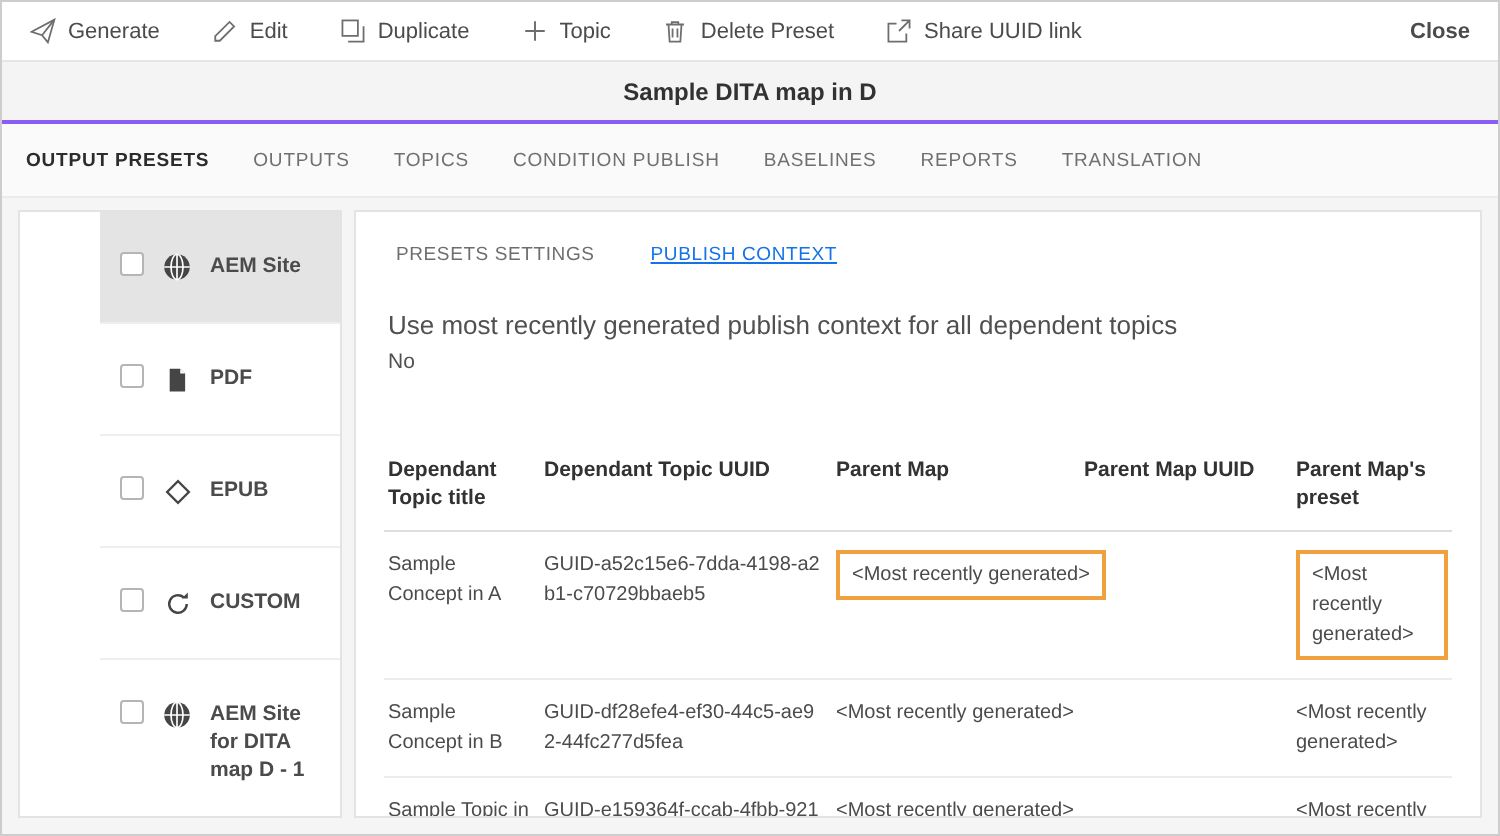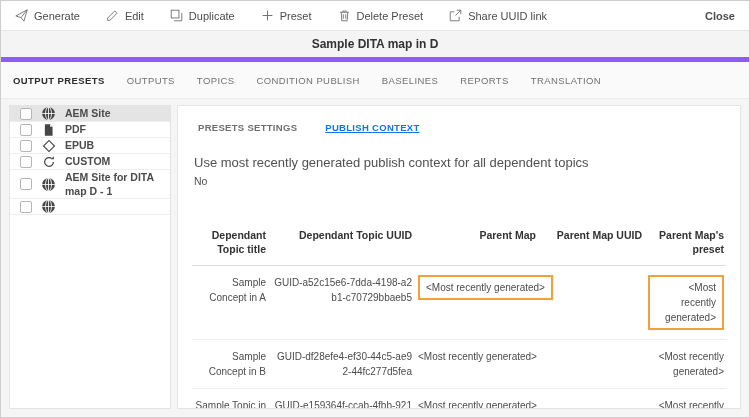--- a/index.html
+++ b/index.html
@@ -7,49 +7,49 @@
   body { font-family: "Liberation Sans", "DejaVu Sans", sans-serif; background: #fff; }
   .app { width: 750px; height: 418px; border: 1px solid #cdcdcd; background: #f5f5f5; display: flex; flex-direction: column; overflow: hidden; }
 
   
   .toolbar { height: 30px; background: #fff; border-bottom: 1px solid #e5e5e5; display: flex; align-items: center; padding: 0 14px; gap: 26px; flex-shrink: 0; }
   .tb-item { display: flex; align-items: center; gap: 6px; background: none; border: none; font-family: "Liberation Sans", sans-serif; font-size: 11px; color: #4b4b4b; cursor: pointer; padding: 0; }
   .ticon { display: flex; align-items: center; }
   .tb-close { margin-left: auto; background: none; border: none; font-family: "Liberation Sans", sans-serif; font-size: 11px; font-weight: bold; color: #4b4b4b; cursor: pointer; }
 
   
-  .titlebar { height: 31px; background: #f4f4f4; border-bottom: 5px solid #8b5cf6; display: flex; align-items: center; justify-content: center; font-size: 12px; font-weight: bold; color: #323232; flex-shrink: 0; }
+  .titlebar { height: 31px; background: #f4f4f4; border-bottom: 2px solid #8b5cf6; display: flex; align-items: center; justify-content: center; font-size: 12px; font-weight: bold; color: #323232; flex-shrink: 0; }
 
   
   .tabbar { height: 37px; background: #fafafa; border-bottom: 1px solid #ebebeb; display: flex; align-items: center; padding: 0 12px; gap: 22px; flex-shrink: 0; }
   .tab { font-size: 9.5px; letter-spacing: .4px; color: #707070; cursor: pointer; white-space: nowrap; }
   .tab.active { color: #2c2c2c; font-weight: bold; }
 
   
   .content { flex: 1; display: flex; padding: 6px 8px 8px 8px; gap: 6px; background: #f5f5f5; min-height: 0; }
 
   
   .sidebar { width: 162px; background: #fff; border: 1px solid #e3e3e3; display: flex; flex-direction: column; overflow: hidden; flex-shrink: 0; }
-  .side-item { display: flex; align-items: center; gap: 9px; padding: 0 10px; border-bottom: 1px solid #eee; cursor: pointer; background: #fff; }
+  .side-item { display: flex; gap: 9px; padding: 20px 10px; border-bottom: 1px solid #eee; cursor: pointer; background: #fff; margin-left: 40px; }
   .side-item.selected { background: #e4e4e4; }
   .cb { width: 12px; height: 12px; border: 1px solid #b5b5b5; border-radius: 2px; background: #fff; flex-shrink: 0; }
   .sicon { width: 15px; height: 15px; display: flex; align-items: center; justify-content: center; flex-shrink: 0; }
   .slabel { font-size: 10.5px; font-weight: bold; color: #4b4b4b; line-height: 1.35; }
 
   
   .main { flex: 1; background: #fff; border: 1px solid #e3e3e3; padding: 12px 14px; overflow: hidden; min-width: 0; }
   .subtabs { display: flex; gap: 28px; padding: 4px 6px 12px 6px; }
-  .subtab { font-size: 9.5px; letter-spacing: .3px; font-weight: bold; color: #6e6e6e; cursor: pointer; text-align: center; }
+  .subtab { font-size: 9.5px; letter-spacing: .3px; font-weight: normal; color: #6e6e6e; cursor: pointer; text-align: center; }
   .subtab.active { color: var(--link, #1473e6); text-decoration: underline; }
   .setting-label { font-size: 13px; color: #505050; padding: 10px 2px 3px 2px; }
   .setting-value { font-size: 10.5px; color: #505050; padding: 2px 2px 8px 2px; }
 
   
   .table { margin-top: 24px; }
-  .trow { display: grid; grid-template-columns: 72px 140px 118px 100px 1fr; column-gap: 6px; padding: 9px 2px; border-bottom: 1px solid #ececec; align-items: start; text-align: right; }
+  .trow { display: grid; grid-template-columns: 72px 140px 118px 100px 1fr; column-gap: 6px; padding: 9px 2px; border-bottom: 1px solid #ececec; align-items: start; }
   .trow.thead { border-bottom: 1px solid #dedede; }
   .th { font-size: 10.5px; font-weight: bold; color: #323232; line-height: 1.35; }
   .td { font-size: 10px; color: #4b4b4b; line-height: 1.5; }
   .td.uuid { word-break: break-all; }
   .td.nowrap { white-space: nowrap; }
   .hl { display: inline-block; border: 2px solid var(--highlight, #f0a13d); padding: 3px 6px; }
 </style>
 </head>
 <body>
 
@@ -81,21 +81,21 @@
           </svg>
       </span>
       <span>Duplicate</span>
     </button>
     <button class="tb-item">
       <span class="ticon">
         <svg width="13" height="13" viewBox="0 0 16 16">
             <path d="M8 2v12M2 8h12" stroke="#6e6e6e" stroke-width="1.2" fill="none"></path>
           </svg>
       </span>
-      <span>Preset</span>
+      <span>Topic</span>
     </button>
     <button class="tb-item">
       <span class="ticon">
         <svg width="13" height="13" viewBox="0 0 16 16">
             <path d="M2.5 4h11M6 4V2.5h4V4M4 4l.7 10.5h6.6L12 4M6.5 6.5V12M9.5 6.5V12" fill="none" stroke="#6e6e6e" stroke-width="1.1"></path>
           </svg>
       </span>
       <span>Delete Preset</span>
     </button>
     <button class="tb-item">

